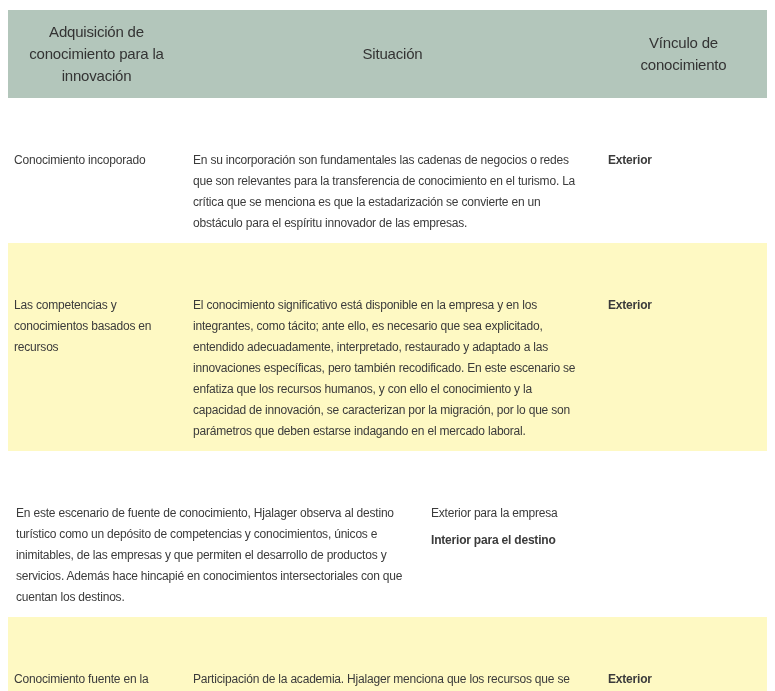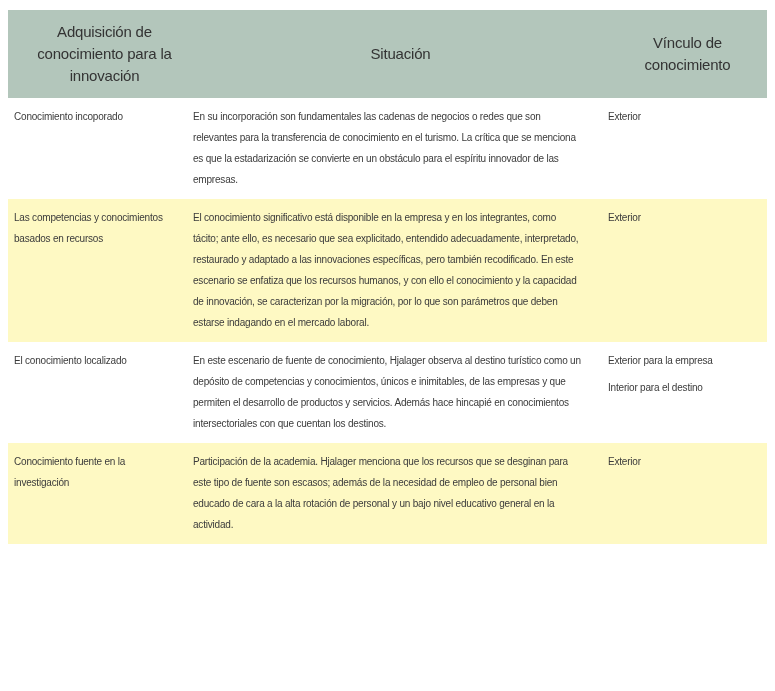--- a/index.html
+++ b/index.html
@@ -15,21 +15,20 @@
   .table-wrap {
     width: 759px;
     margin: 10px 8px 7px 8px;
   }
   
   .thead {
     display: flex;
     background: #b3c6bb;
     min-height: 88px;
     align-items: center;
-    padding-left: 8px;
   }
   .hcell {
     text-align: center;
     font-size: 15px;
     line-height: 22px;
     letter-spacing: -0.2px;
     color: #333333;
     padding: 0 12px;
     box-sizing: border-box;
   }
@@ -38,33 +37,34 @@
   .c2 { width: 415px; flex: 0 0 415px; }
   .c3 { flex: 1 1 auto; }
   
   .trow {
     display: flex;
     background: #ffffff;
     padding: 8px 0 9px 0;
   }
   .trow.alt { background: #fef9c3; }
   .cell {
-    font-size: 10px;
+    font-size: 12px;
     line-height: 21px;
     letter-spacing: -0.2px;
     box-sizing: border-box;
     text-align: left;
+    margin-top: 44px;
   }
   .cell.c1 { padding-left: 6px;  padding-right: 14px; }
   .cell.c2 { padding-left: 8px;  padding-right: 18px; }
   .cell.c3 { padding-left: 8px;  padding-right: 4px; }
   .cell p {
     margin: 0 0 6px 0;
   }
-  .cell p:last-child { margin-bottom: 0; }
+  .cell p:last-child { margin-bottom: 0; font-weight: bold; }
 </style>
 </head>
 <body>
 
 <div class="table-wrap">
 
   <div class="thead">
     <div class="hcell c1">Adquisición de conocimiento para la innovación</div>
     <div class="hcell c2">Situación</div>
     <div class="hcell c3">Vínculo de conocimiento</div>
@@ -80,21 +80,20 @@
 
   <div class="trow alt">
     <div class="cell c1">Las competencias y conocimientos basados en recursos</div>
     <div class="cell c2">El conocimiento significativo está disponible en la empresa y en los integrantes, como tácito; ante ello, es necesario que sea explicitado, entendido adecuadamente, interpretado, restaurado y adaptado a las innovaciones específicas, pero también recodificado. En este escenario se enfatiza que los recursos humanos, y con ello el conocimiento y la capacidad de innovación, se caracterizan por la migración, por lo que son parámetros que deben estarse indagando en el mercado laboral.</div>
     <div class="cell c3">
       <p>Exterior</p>
     </div>
   </div>
 
   <div class="trow">
-    <div class="cell c1">El conocimiento localizado</div>
     <div class="cell c2">En este escenario de fuente de conocimiento, Hjalager observa al destino turístico como un depósito de competencias y conocimientos, únicos e inimitables, de las empresas y que permiten el desarrollo de productos y servicios. Además hace hincapié en conocimientos intersectoriales con que cuentan los destinos.</div>
     <div class="cell c3">
       <p>Exterior para la empresa</p>
       <p>Interior para el destino</p>
     </div>
   </div>
 
   <div class="trow alt">
     <div class="cell c1">Conocimiento fuente en la investigación</div>
     <div class="cell c2">Participación de la academia. Hjalager menciona que los recursos que se desginan para este tipo de fuente son escasos; además de la necesidad de empleo de personal bien educado de cara a la alta rotación de personal y un bajo nivel educativo general en la actividad.</div>

